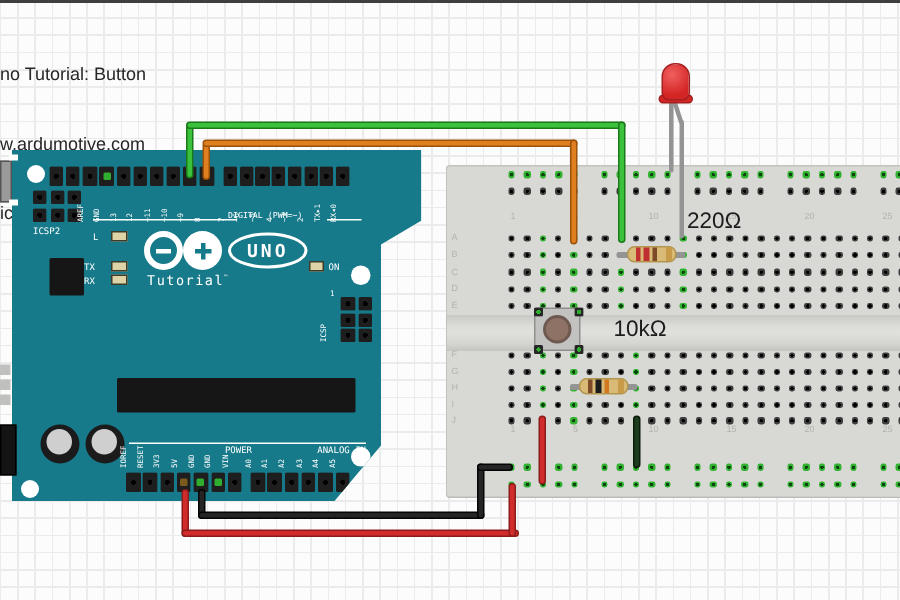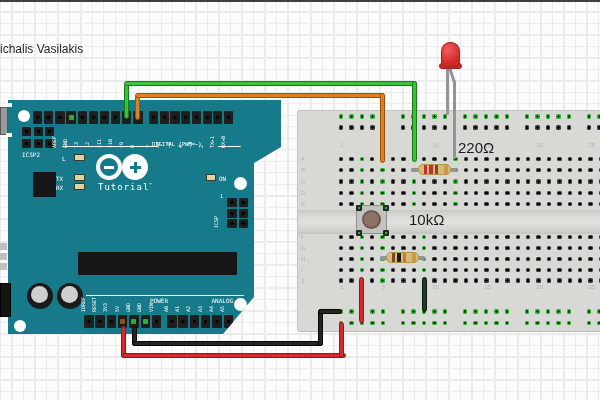--- a/index.html
+++ b/index.html
@@ -64,20 +64,22 @@
     border:1px solid #a32020;border-radius:3px;box-sizing:border-box;}
   .ohm-label{position:absolute;color:#1c1c1c;font-size:15px;font-weight:normal;}
 </style>
 </head>
 <body>
 
 <div id="page">
   <div id="top-strip" class="abs"></div>
 
   <div id="title-block" class="abs">
+    <div>no Tutorial: Button</div>
+    <div>w.ardumotive.com</div>
     <div>ichalis Vasilakis</div>
   </div>
 
   <div id="arduino" class="abs">
     <div class="mhole abs" style="left:10px;top:10px;width:12px;height:12px"></div>
     <div class="mhole abs" style="left:225.5px;top:76.5px;width:13px;height:13px"></div>
     <div class="mhole abs" style="left:225.5px;top:197.5px;width:13px;height:13px"></div>
     <div class="mhole abs" style="left:6px;top:220px;width:12px;height:12px"></div>
 
     <div id="digital-header-a">
@@ -169,20 +171,21 @@
     <div class="ledrect" style="left:198px;top:74px;width:10px"></div>
     <div class="wlabel" style="left:211px;top:75px">ON</div>
 
     <div id="logo-left" class="abs">
         <div class="minus"></div>
       </div>
     <div id="logo-right" class="abs">
         <div class="ph"></div>
         <div class="pv"></div>
       </div>
+    <div id="uno-oval" class="abs">UNO</div>
     <div id="arduino-name" class="abs"><span>Tutorial</span><sup>™</sup></div>
   <div class="vlabel" style="left: 48.95px; top: 42px;">AREF</div>
       <div class="vlabel" style="left: 60.1px; top: 42px;">GND</div>
       <div class="vlabel" style="left: 71.25px; top: 42px;">13</div>
       <div class="vlabel" style="left: 82.4px; top: 42px;">12</div>
       <div class="vlabel" style="left: 93.55px; top: 42px;">~11</div>
       <div class="vlabel" style="left: 104.7px; top: 42px;">~10</div>
       <div class="vlabel" style="left: 115.85px; top: 42px;">~9</div>
       <div class="vlabel" style="left: 127px; top: 42px;">8</div>
       <div class="vlabel" style="left: 142.65px; top: 42px;">7</div>

